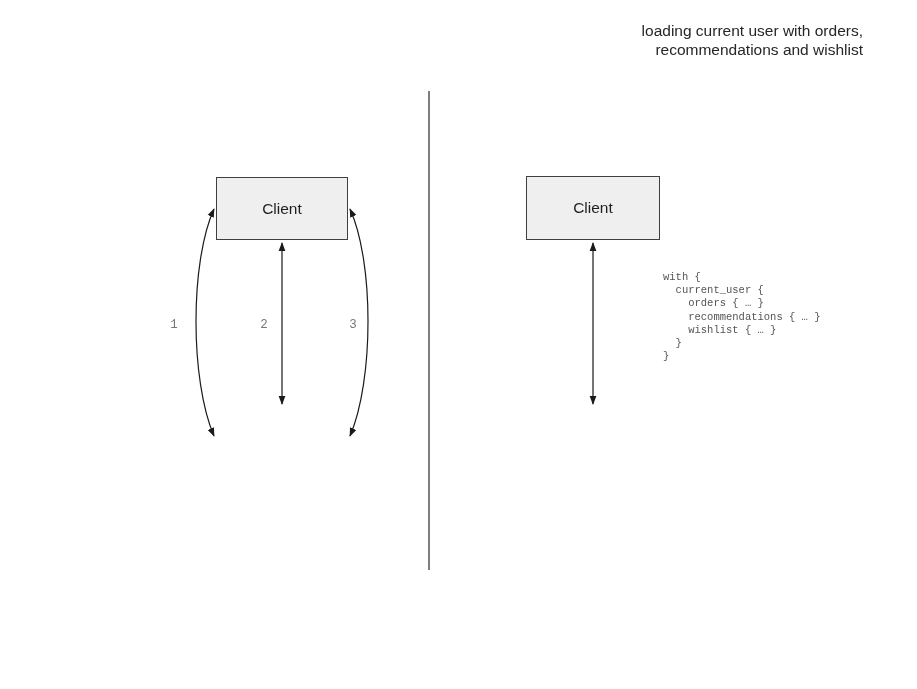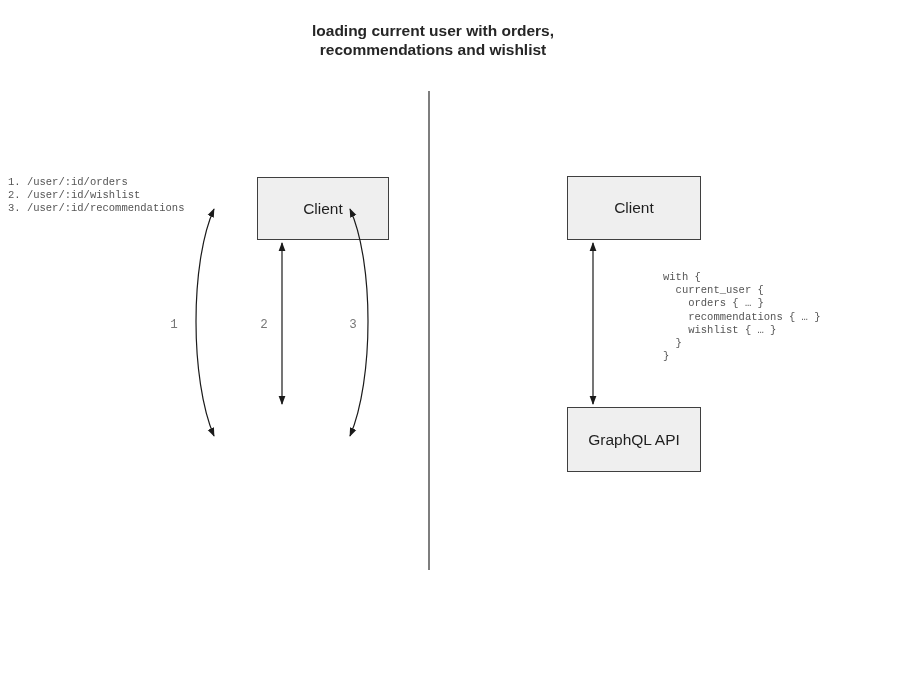--- a/index.html
+++ b/index.html
@@ -16,34 +16,32 @@
   .canvas{
     position:relative;
     width:917px;height:689px;
     background:#ffffff;
     overflow:hidden;
     font-family:"Liberation Sans",sans-serif;
   }
   .title{
     position:absolute;
     left:3px;top:21px;width:860px;
-    text-align:center;
+    text-align:right;
     font-size:15.5px;line-height:19px;
     color:var(--title-text);
     white-space:pre-line;
-    font-weight:bold;
   }
   .node{
     position:absolute;
     background:var(--box-fill);
     border:1px solid var(--box-border);
     display:flex;align-items:center;justify-content:center;
     font-size:15.5px;color:var(--box-text);
     box-sizing:border-box;
-    margin-left:41px;
   }
   .node-client-left{left:216px;top:177px;width:132px;height:63px;}
   .node-rest{left:216px;top:407px;width:132px;height:64px;}
   .node-client-right{left:526px;top:176px;width:134px;height:64px;}
   .node-graphql{left:526px;top:407px;width:134px;height:65px;}
   pre.code{
     margin:0;
     position:absolute;
     font-family:"Liberation Mono","DejaVu Sans Mono",monospace;
     font-size:10.5px;line-height:13.2px;
@@ -69,42 +67,36 @@
   svg.arrows{position:absolute;left:0;top:0;pointer-events:none;}
 </style>
 </head>
 <body>
 
 <div class="canvas">
 
   <div class="title">loading current user with orders,
 recommendations and wishlist</div>
 
-  <pre class="code endpoints">1. /user/:id/orders
-2. /user/:id/wishlist
-3. /user/:id/recommendations</pre>
 
   <div class="node node-client-left">
     <span>Client</span>
   </div>
 
 
   <span class="arrow-num num-1">1</span>
   <span class="arrow-num num-2">2</span>
   <span class="arrow-num num-3">3</span>
 
   <div class="divider"></div>
 
   <div class="node node-client-right">
     <span>Client</span>
   </div>
 
-  <div class="node node-graphql">
-    <span>GraphQL API</span>
-  </div>
 
   <pre class="code query">with {
   current_user {
     orders { … }
     recommendations { … }
     wishlist { … }
   }
 }</pre>
 
   <svg class="arrows" width="917" height="689" viewBox="0 0 917 689">

